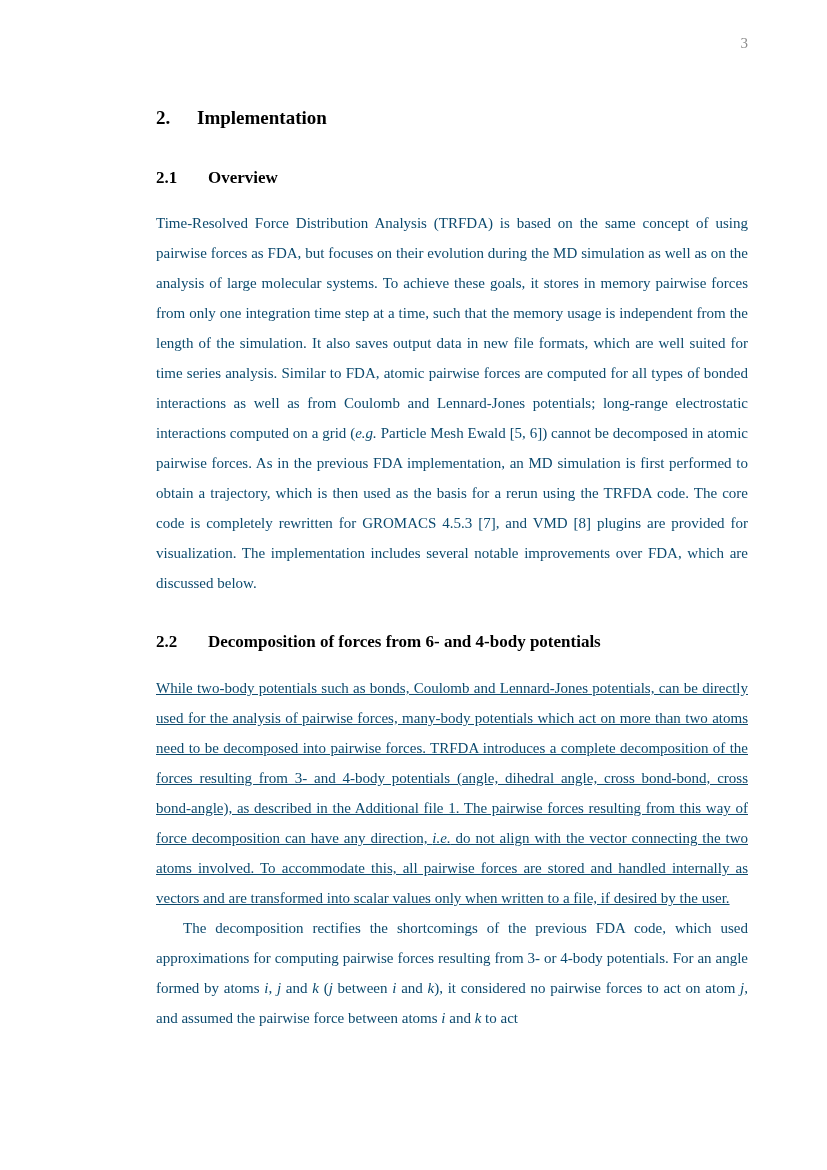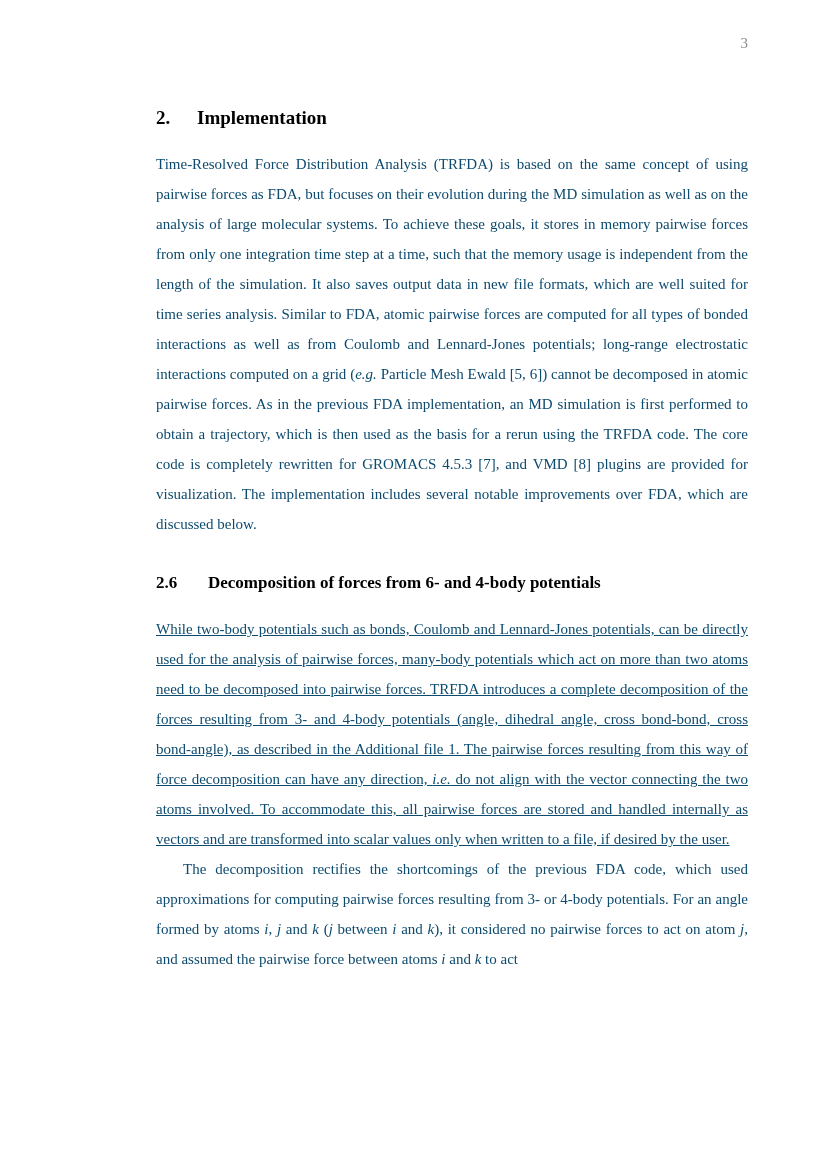--- a/index.html
+++ b/index.html
@@ -83,25 +83,28 @@
 <div class="page">
 
   <div class="page-number">3</div>
 
   <div class="content">
 
     <h1 class="section-heading">
       <span class="sec-num">2.</span><span>Implementation</span>
     </h1>
 
+    <h2 class="subsection-heading">
+      <span class="sub-num">2.1</span><span>Overview</span>
+    </h2>
 
     <p class="body-par first-after-sub"><span>Time-Resolved Force Distribution Analysis (TRFDA) is based on the same concept of using pairwise forces as FDA, but focuses on their evolution during the MD simulation as well as on the analysis of large molecular systems. To achieve these goals, it stores in memory pairwise forces from only one integration time step at a time, such that the memory usage is independent from the length of the simulation. It also saves output data in new file formats, which are well suited for time series analysis. Similar to FDA, atomic pairwise forces are computed for all types of bonded interactions as well as from Coulomb and Lennard-Jones potentials; long-range electrostatic interactions computed on a grid (</span><i>e.g.</i><span> Particle Mesh Ewald [5, 6]) cannot be decomposed in atomic pairwise forces. As in the previous FDA implementation, an MD simulation is first performed to obtain a trajectory, which is then used as the basis for a rerun using the TRFDA code. The core code is completely rewritten for GROMACS 4.5.3 [7], and VMD [8] plugins are provided for visualization. The implementation includes several notable improvements over FDA, which are discussed below.</span></p>
 
     <h2 class="subsection-heading second">
-      <span class="sub-num">2.6</span><span>Decomposition of forces from 6- and 4-body potentials</span>
+      <span class="sub-num">2.2</span><span>Decomposition of forces from 6- and 4-body potentials</span>
     </h2>
 
     <p class="body-par after-sub2"><span>While two-body potentials such as bonds, Coulomb and Lennard-Jones potentials, can be directly used for the analysis of pairwise forces, many-body potentials which act on more than two atoms need to be decomposed into pairwise forces. TRFDA introduces a complete decomposition of the forces resulting from 3- and 4-body potentials (angle, dihedral angle, cross bond-bond, cross bond-angle), as described in the Additional file 1. The pairwise forces resulting from this way of force decomposition can have any direction, </span><i>i.e.</i><span> do not align with the vector connecting the two atoms involved. To accommodate this, all pairwise forces are stored and handled internally as vectors and are transformed into scalar values only when written to a file, if desired by the user.</span></p>
 
     <p class="body-par follow indented"><span>The decomposition rectifies the shortcomings of the previous FDA code, which used approximations for computing pairwise forces resulting from 3- or 4-body potentials. For an angle formed by atoms </span><i>i</i><span>, </span><i>j</i><span> and </span><i>k</i><span> (</span><i>j</i><span> between </span><i>i</i><span> and </span><i>k</i><span>), it considered no pairwise forces to act on atom </span><i>j</i><span>, and assumed the pairwise force between atoms </span><i>i</i><span> and </span><i>k</i><span> to act</span></p>
 
   </div>
 </div>
 
 </body></html>

